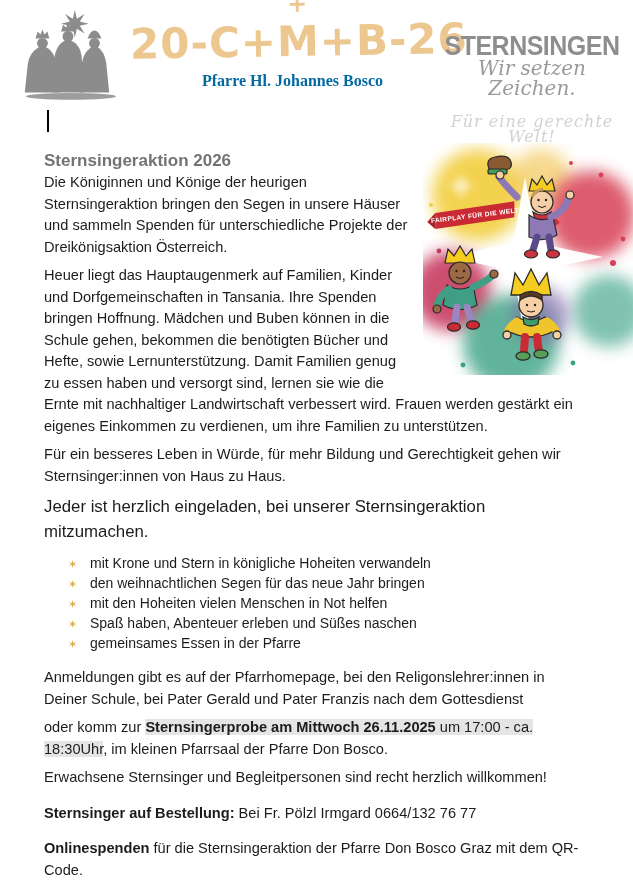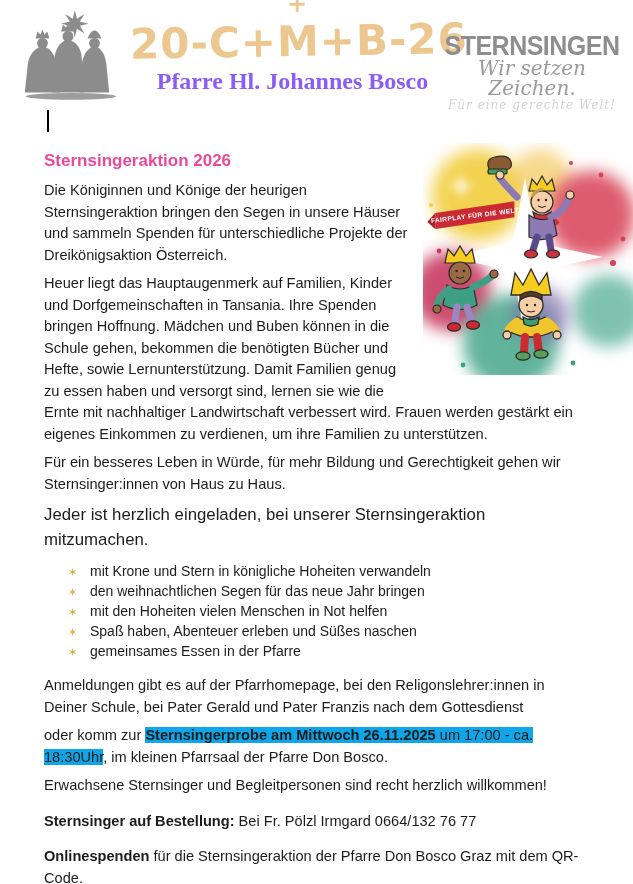--- a/index.html
+++ b/index.html
@@ -7,39 +7,39 @@
         font-family:"Liberation Sans",sans-serif;color:#1c1c1c;}
 
   
   .header{position:relative;height:135px;}
   .kings{position:absolute;left:12px;top:6px;width:108px;height:108px;}
   .center-logo{position:absolute;left:130px;top:18px;width:325px;text-align:center;}
   .cmb{font-family:"DejaVu Sans",sans-serif;font-weight:bold;font-size:42px;line-height:48px;
        color:#ecc78f;letter-spacing:1px;transform:rotate(-1deg);white-space:nowrap;}
   .m-wrap{position:relative;display:inline-block;}
   .cross{position:absolute;top:-24px;left:50%;transform:translateX(-50%);font-size:24px;line-height:20px;}
-  .parish{font-family:"Liberation Serif",serif;font-weight:bold;font-size:24px;line-height:26px;
-          color:#8b5cf6;margin-top:2px;white-space:nowrap;text-align:center;}
+  .parish{font-family:"Liberation Serif",serif;font-weight:bold;font-size:16px;line-height:26px;
+          color:#0369a1;margin-top:2px;white-space:nowrap;text-align:center;}
   .ss{position:absolute;right:12px;top:32px;width:178px;text-align:center;}
   .ss-title{font-weight:bold;font-size:25px;line-height:26px;color:#8e8e8e;letter-spacing:-0.5px;
             transform:scaleY(1.08);white-space:nowrap;}
   .ss-tag{font-family:"DejaVu Serif",serif;font-style:italic;font-size:20px;line-height:20px;color:#9a9a9a;}
-  .ss-slogan{font-family:"DejaVu Serif",serif;font-style:italic;font-size:12px;line-height:15px;
-             color:#d2d2d2;letter-spacing:1px;}
+  .ss-slogan{font-family:"DejaVu Serif",serif;font-style:italic;font-size:16px;line-height:15px;
+             color:#d2d2d2;letter-spacing:1px;margin-top:16px;}
   .cursor{position:absolute;left:47px;top:110px;width:1.5px;height:22px;background:#000;}
 
   
   .content{padding:14px 43px 0 44px;font-size:14.6px;line-height:21.5px;}
   .illustration{float:right;width:210px;height:232px;margin:-6px -43px 6px 12px;}
-  h1.doc-title{font-size:17px;line-height:23px;margin:0 0 8px 0;color:#ec4899;}
+  h1.doc-title{font-size:17px;line-height:23px;margin:0 0 0 0;color:#737373;}
   p{margin:0 0 7px 0;}
   .big{font-size:16.8px;line-height:25px;}
   .b{font-weight:bold;}
   .u{}
-  .hl{background:#0ea5e9;}
+  .hl{background:#e5e5e5;}
   ul.benefits{list-style:none;margin:4px 0 13px 0;padding:0 0 0 24px;}
   ul.benefits li{font-size:14px;line-height:19px;display:flex;align-items:baseline;}
   .star-bullet{color:#d9a93c;font-size:11px;width:22px;flex:0 0 22px;}
   .gap-top{margin-top:14px;}
 
   
   .p-invite{margin:0 0 10px 0;}
   .p-anmeld{margin-top:6px;}
 </style>
 </head>

